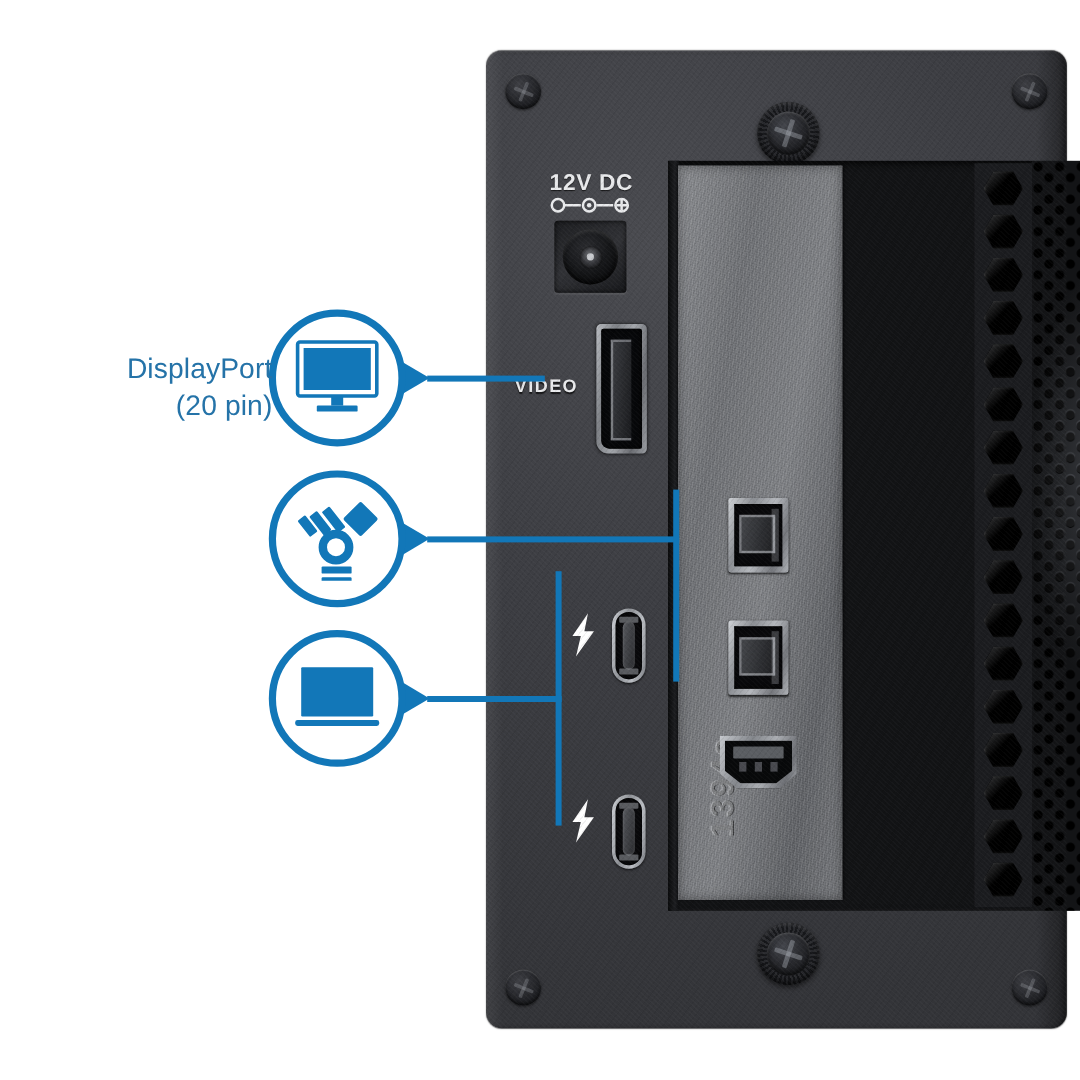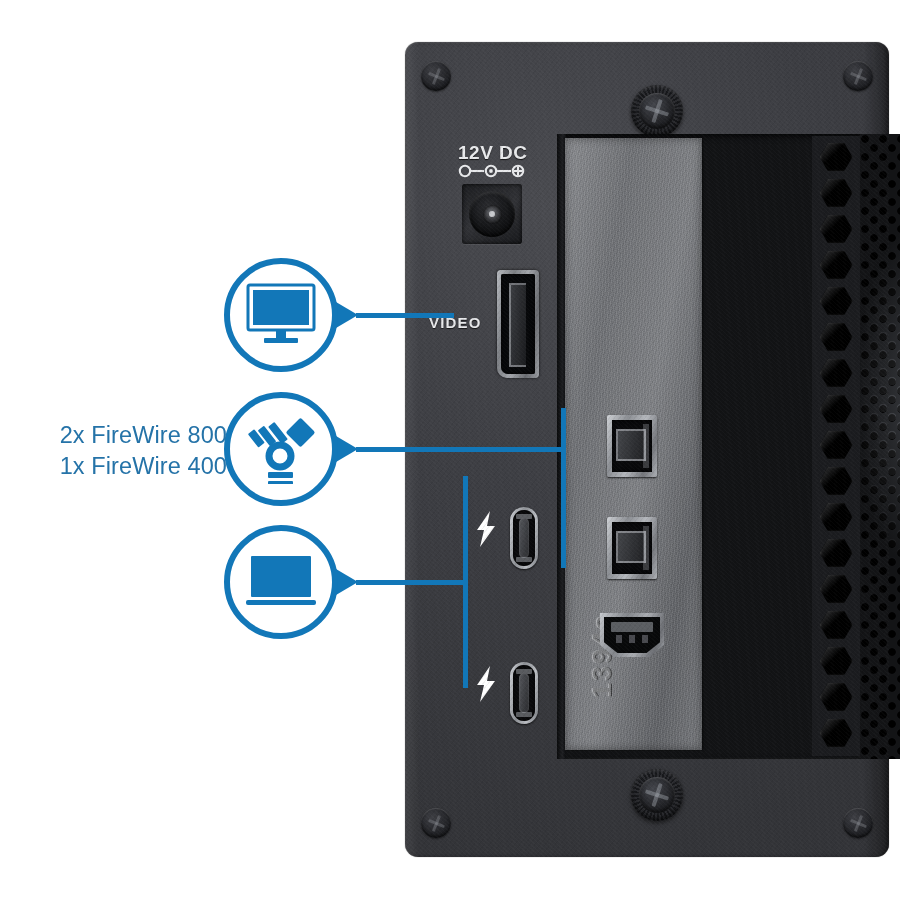--- a/index.html
+++ b/index.html
@@ -648,16 +648,16 @@
 
   <div class="callout-circle" id="circle-thunderbolt">
     <div class="icon-wrap">
       <svg width="76" height="58" viewBox="0 0 76 58">
         <rect x="8" y="3" width="60" height="41" rx="1" fill="#1277b8"></rect>
         <rect x="3" y="47" width="70" height="5" rx="2" fill="#1277b8"></rect>
       </svg>
     </div>
   </div>
 
-  <div class="callout-label" id="label-firewire">2x FireWire 800
-1x FireWire 400</div>
+  <div class="callout-label" id="label-displayport">DisplayPort
+(20 pin)</div>
 
 </div>
 
 </body></html>

